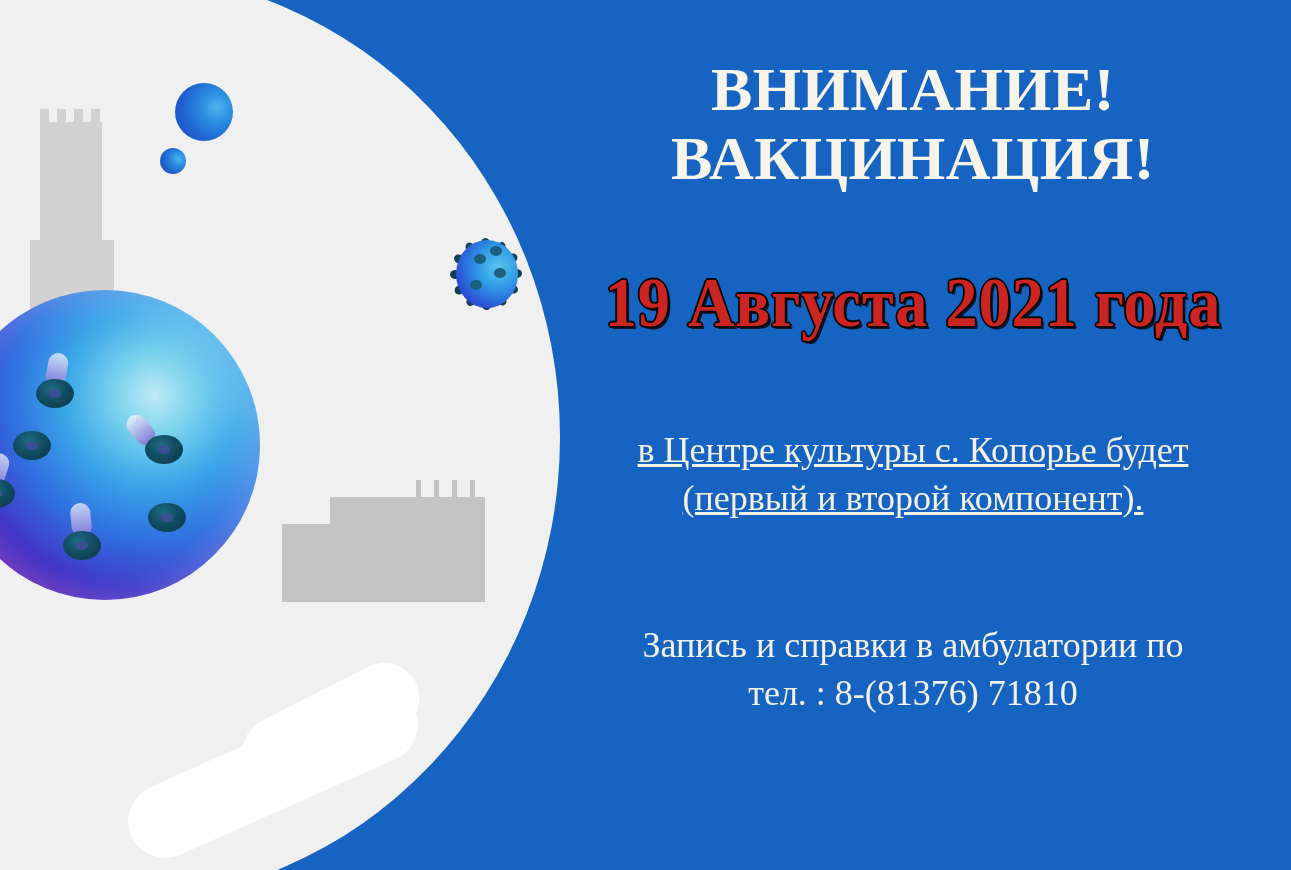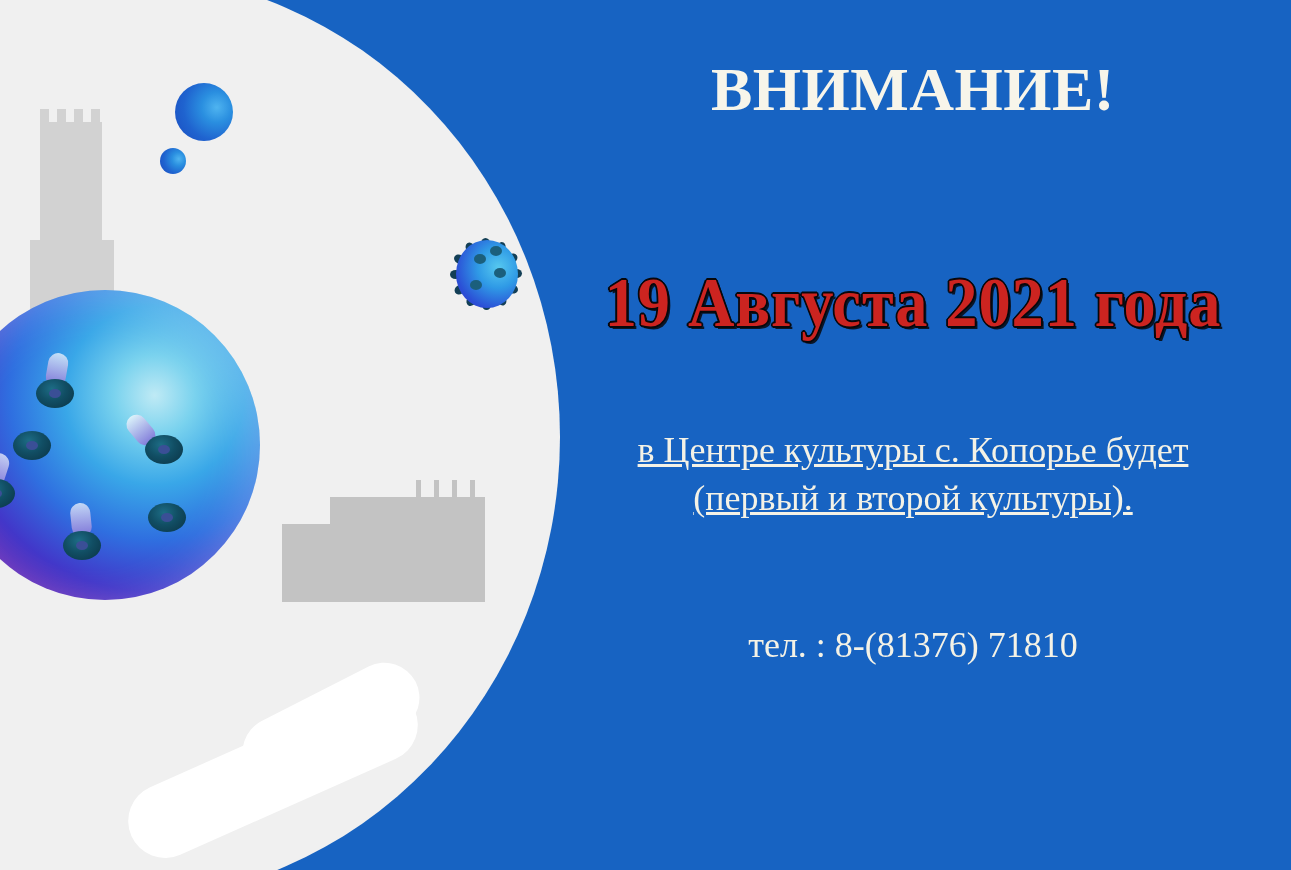--- a/index.html
+++ b/index.html
@@ -486,27 +486,29 @@
         <div class="white-bar"></div>
 
       </div>
     </div>
   </div>
 
   <div class="text-panel">
 
     <div class="headline">
       <span class="l1">ВНИМАНИЕ!</span>
+      <span class="l2">ВАКЦИНАЦИЯ!</span>
     </div>
 
     <div class="date-line">19 Августа 2021 года</div>
 
     <div class="body-block">
       <span>в Центре культуры с. Копорье будет</span>
-      <span>(первый и второй культуры).</span>
+      <span>(первый и второй компонент).</span>
     </div>
 
     <div class="contact-block">
+      <span>Запись и справки в амбулатории по</span>
       <span>тел. : 8-(81376) 71810</span>
     </div>
 
   </div>
 </div>
 
 </body></html>

